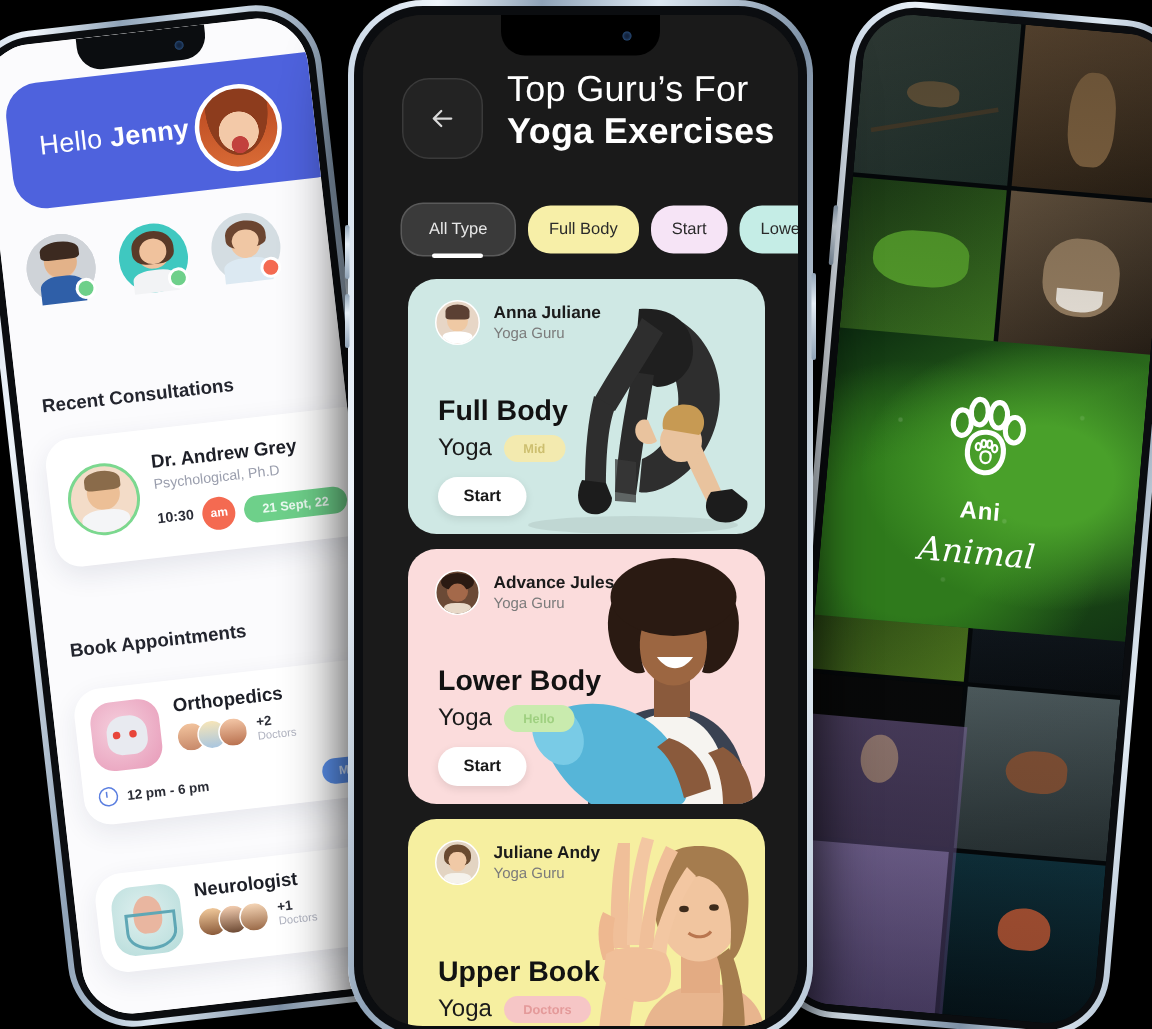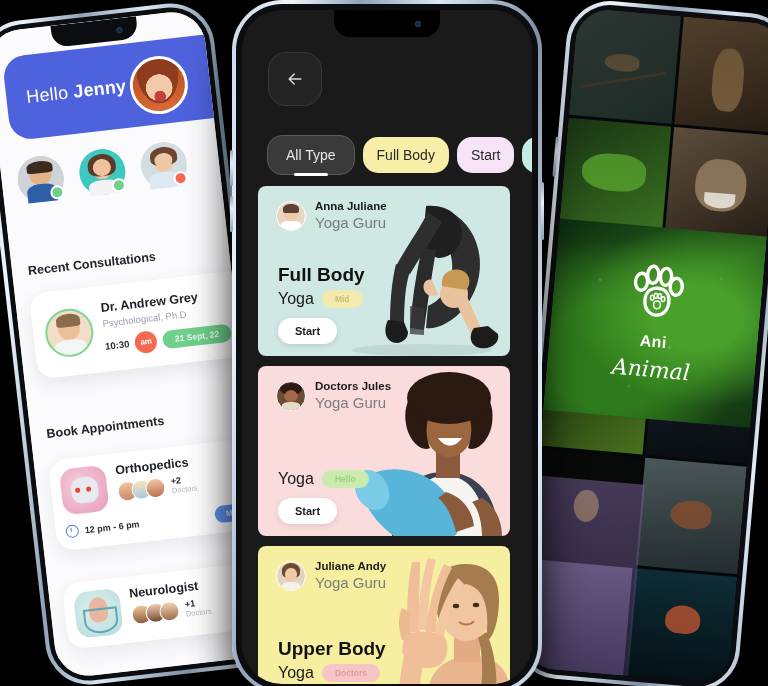--- a/index.html
+++ b/index.html
@@ -207,39 +207,39 @@
     color:#d9d9d9; font-size:19px;
   }
   .yoga-title {
     position:absolute; left:96px; top:36px; right:10px;
     line-height:1.18;
   }
   .yoga-title .l1 { font-size:24px; font-weight:400; letter-spacing:.2px; color:#fff; }
   .yoga-title .l2 { font-size:24px; font-weight:700; letter-spacing:.2px; color:#fff; }
   .chips { position:absolute; left:25px; top:125px; display:flex; gap:8px; align-items:center; }
   .chip {
-    border-radius:15px; font-size:14px; padding:10px 14px;
+    border-radius:15px; font-size:11px; padding:10px 14px;
     color:#2a2a2a; white-space:nowrap;
   }
   .chip.active {
     background:#3a3a3a; color:#e8e8e8; border:1px solid #5a5a5a;
     padding:11px 18px; position:relative;
   }
   .chip.active::after{
     content:""; position:absolute; left:50%; bottom:-2px; transform:translateX(-50%);
     width:34px; height:3px; border-radius:2px; background:#fff;
   }
   .ycard {
-    position:absolute; left:16px; right:22px;
-    border-radius:8px; overflow:hidden;
+    position:absolute; left:30px; right:22px;
+    border-radius:19px; overflow:hidden;
   }
   .ycard .guru { position:absolute; left:18px; top:14px; display:flex; gap:9px; align-items:center; z-index:3;}
   .guru-av { width:28px; height:28px; border-radius:50%; border:1.5px solid #fff; overflow:hidden; }
   .guru-name { font-size:11.5px; font-weight:700; color:#1b1b1b; }
-  .guru-role { font-size:15px; color:#7b7b7b; margin-top:2px;}
+  .guru-role { font-size:10px; color:#7b7b7b; margin-top:2px;}
   .ycard .body-ttl { position:absolute; left:20px; font-size:19px; font-weight:700; color:#121212; z-index:3;}
   .ycard .yoga-line { position:absolute; left:20px; display:flex; align-items:center; gap:8px; z-index:3;text-align:center;}
   .yoga-word { font-size:16px; color:#1a1a1a; }
   .lvl { font-size:8.5px; font-weight:600; border-radius:10px; padding:4px 13px; }
   .start-btn {
     position:absolute; left:20px; background:#fff; color:#1a1a1a;
     font-size:11px; font-weight:600; border-radius:13px;
     padding:7px 17px; z-index:3; box-shadow:0 2px 6px rgba(0,0,0,.10);
   }
   .model { position:absolute; right:0; bottom:0; z-index:2; }
@@ -492,20 +492,24 @@
         <div class="notch">
           <div class="cam"></div>
         </div>
 
         <div class="back-btn">
           <svg viewBox="0 0 24 24" width="20" height="20" fill="none" stroke="#d9d9d9" stroke-width="1.8" stroke-linecap="round" stroke-linejoin="round">
             <path d="M19 12H5M11 6l-6 6 6 6"></path>
           </svg>
         </div>
 
+        <div class="yoga-title">
+          <div class="l1">Top Guru’s For</div>
+          <div class="l2">Yoga Exercises</div>
+        </div>
 
         <div class="chips">
           <div class="chip active">All Type</div>
           <div class="chip" style="background:#F7EFA8;">Full Body</div>
           <div class="chip" style="background:#F6E4F6;">Start</div>
           <div class="chip" style="background:#C5EDE6;">Lower</div>
         </div>
 
         <div class="ycard" style="top:176px; height:170px; background:#CFE8E4;">
           <div class="model" style="right:2px;bottom:0;width:178px;height:168px;">
@@ -583,24 +587,25 @@
             </svg>
           </div>
           <div class="guru">
             <div class="guru-av" style="background:#6b4a36;position:relative;">
               <div style="position:absolute;left:26%;top:24%;width:48%;height:48%;border-radius:50%;background:#a4694a;"></div>
               <div style="position:absolute;left:10%;top:4%;width:80%;height:44%;border-radius:50%;background:#2a1a12;"></div>
               <div style="position:absolute;left:28%;top:30%;width:44%;height:40%;border-radius:50%;background:#a4694a;"></div>
               <div style="position:absolute;left:18%;bottom:0;width:64%;height:26%;border-radius:42% 42% 0 0;background:#e8d9c8;"></div>
             </div>
             <div>
-              <div class="guru-name">Doctors Jules</div>
+              <div class="guru-name">Advance Jules</div>
               <div class="guru-role">Yoga Guru</div>
             </div>
           </div>
+          <div class="body-ttl" style="top:78px;">Lower Body</div>
           <div class="yoga-line" style="top:104px;">
             <span class="yoga-word">Yoga</span>
             <span class="lvl" style="background:#C9EBAE;color:#9fd080;">Hello</span>
           </div>
           <div class="start-btn" style="top:132px;">Start</div>
         </div>
 
         <div class="ycard" style="top:536px; height:170px; background:#F6EFA0;">
           <div class="model" style="right:0;bottom:0;width:170px;height:170px;">
             <svg viewBox="0 0 170 170" width="170" height="170">
@@ -634,21 +639,21 @@
               <div style="position:absolute;left:27%;top:22%;width:46%;height:50%;border-radius:50%;background:#f0c9a6;"></div>
               <div style="position:absolute;left:18%;top:6%;width:64%;height:52%;border-radius:50% 50% 34% 34%;background:#6a4a30;"></div>
               <div style="position:absolute;left:30%;top:24%;width:40%;height:42%;border-radius:50%;background:#f0c9a6;"></div>
               <div style="position:absolute;left:18%;bottom:0;width:64%;height:26%;border-radius:42% 42% 0 0;background:#f5f2ec;"></div>
             </div>
             <div>
               <div class="guru-name">Juliane Andy</div>
               <div class="guru-role">Yoga Guru</div>
             </div>
           </div>
-          <div class="body-ttl" style="top:92px;">Upper Body</div>
+          <div class="body-ttl" style="top:92px;">Upper Book</div>
           <div class="yoga-line" style="top:118px;">
             <span class="yoga-word">Yoga</span>
             <span class="lvl" style="background:#F6C6C6;color:#e49a9a;">Doctors</span>
           </div>
         </div>
 
       </div>
     </div>
   </div>
 

